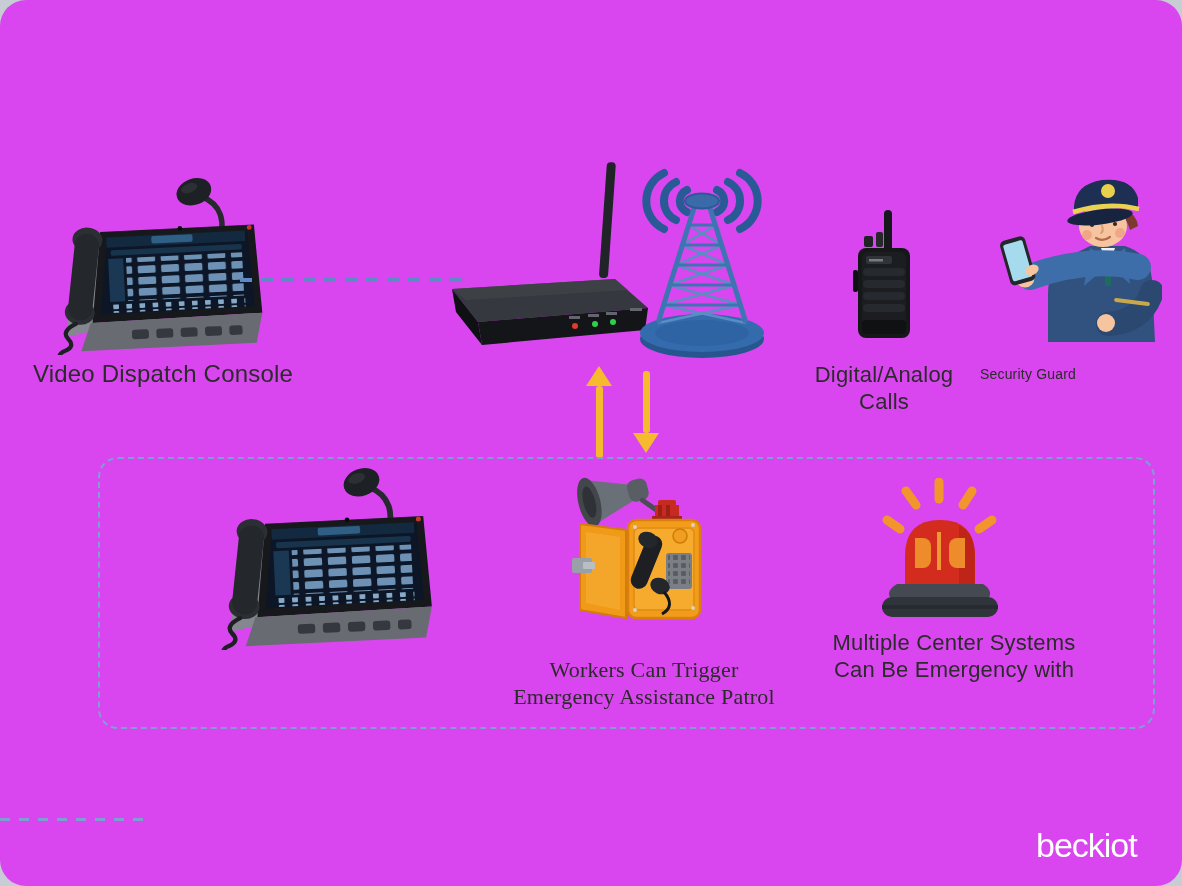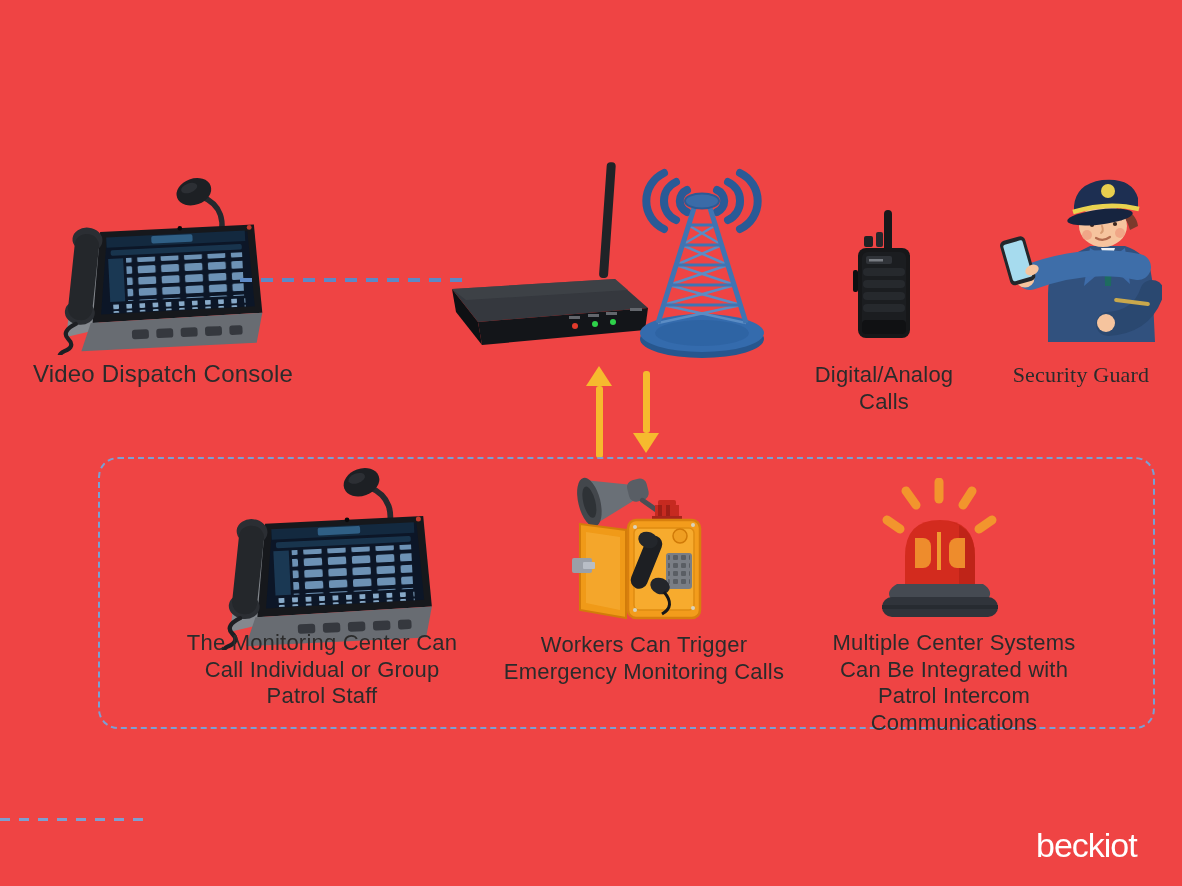--- a/index.html
+++ b/index.html
@@ -1,17 +1,17 @@
 <!DOCTYPE html>
 <html><head>
 <meta charset="utf-8">
 <style>
   html,body{margin:0;padding:0;}
   body{font-family:"Liberation Sans","DejaVu Sans",sans-serif;background:#c8ccd4;}
-  .stage{position:relative;width:1182px;height:886px;background:#ef4444;overflow:hidden;}
+  .stage{position:relative;width:1182px;height:886px;background:#d946ef;overflow:hidden;border-radius:26px;}
   .abs{position:absolute;}
   .caption{color:#2b2b2b;font-size:22px;line-height:26.5px;text-align:center;letter-spacing:.2px;}
   .label-lg{color:#2b2b2b;font-size:24px;line-height:27px;text-align:center;letter-spacing:.2px;}
   .connector{position:absolute;height:4px;background:repeating-linear-gradient(90deg,#5d89c6 0 12px,transparent 12px 21px);}
   .connector.thin{height:3px;background:repeating-linear-gradient(90deg,#7e9fd0 0 10px,transparent 10px 19px);}
   .feature-box{position:absolute;left:98px;top:457px;width:1053px;height:268px;border:2px dashed #7aa0d4;border-radius:20px;}
   .arrow{position:absolute;width:26px;display:flex;flex-direction:column;align-items:center;}
   .arrow .shaft{width:7px;background:#f6ba2e;border-radius:3px;}
   .arrow .head-up{width:0;height:0;border-left:13px solid transparent;border-right:13px solid transparent;border-bottom:20px solid #f6ba2e;}
   .arrow .head-down{width:0;height:0;border-left:13px solid transparent;border-right:13px solid transparent;border-top:20px solid #f6ba2e;}
@@ -168,21 +168,21 @@
     <ellipse cx="44" cy="106" rx="7" ry="5" fill="#f6c49e" transform="rotate(-25 44 106)"></ellipse>
   </svg>
 
   <div class="abs label-lg" style="left:18px;top:360px;width:290px;">Video Dispatch Console</div>
 
   <div class="abs label-lg" style="left:789px;top:361px;width:190px;font-size:22px;">
     <div>Digital/Analog</div>
     <div>Calls</div>
   </div>
 
-  <div class="abs label-lg" style="left:986px;top:361px;width:190px;font-size:22px;font-family:Liberation Serif, serif;">Security Guard</div>
+  <div class="abs label-lg" style="left:933px;top:361px;width:190px;font-size:14px;">Security Guard</div>
 
   <div class="arrow" style="left:586px;top:366px;">
     <div class="head-up"></div>
       <div class="shaft" style="height:72px;"></div>
   </div>
   <div class="arrow" style="left:633px;top:371px;">
     <div class="shaft" style="height:62px;"></div>
       <div class="head-down"></div>
   </div>
 
@@ -241,34 +241,28 @@
     <path d="M30 106 L30 78 Q30 42 65 42 Q100 42 100 78 L100 106 Z" fill="#d32b1e"></path>
     <path d="M76 44 Q100 50 100 78 L100 106 L84 106 L84 47 Z" fill="#b82317" opacity=".75"></path>
     <path d="M40 60 h8 a8 8 0 0 1 8 8 v14 a8 8 0 0 1 -8 8 h-8 Z" fill="#ee8c2c"></path>
     <path d="M90 60 h-8 a8 8 0 0 0 -8 8 v14 a8 8 0 0 0 8 8 h8 Z" fill="#ee8c2c"></path>
     <rect x="62" y="54" width="4" height="38" fill="#ef9a31"></rect>
     <path d="M22 106 L108 106 Q119 113 113 121 L16 121 Q10 113 22 106 Z" fill="#454a52"></path>
     <rect x="7" y="119" width="116" height="20" rx="10" fill="#30343b"></rect>
     <rect x="7" y="127" width="116" height="4" fill="#272b31"></rect>
   </svg>
 
-  <div class="abs caption" style="left:172px;top:630px;width:300px;">
-    <div>The Monitoring Center Can</div>
-    <div>Call Individual or Group</div>
-    <div>Patrol Staff</div>
-  </div>
-
-  <div class="abs caption" style="left:494px;top:632px;width:300px;">
+
+  <div class="abs caption" style="left:494px;top:657px;width:300px;font-family:Liberation Serif, serif;">
     <div>Workers Can Trigger</div>
-    <div>Emergency Monitoring Calls</div>
+    <div>Emergency Assistance Patrol</div>
   </div>
 
   <div class="abs caption" style="left:795px;top:630px;width:318px;">
     <div>Multiple Center Systems</div>
-    <div>Can Be Integrated with</div>
-    <div>Patrol Intercom Communications</div>
+    <div>Can Be Emergency with</div>
   </div>
 
   <div class="connector thin" style="left:0;top:818px;width:147px;"></div>
 
   <div class="logo">beckiot</div>
 
 </div>
 
 </body></html>

